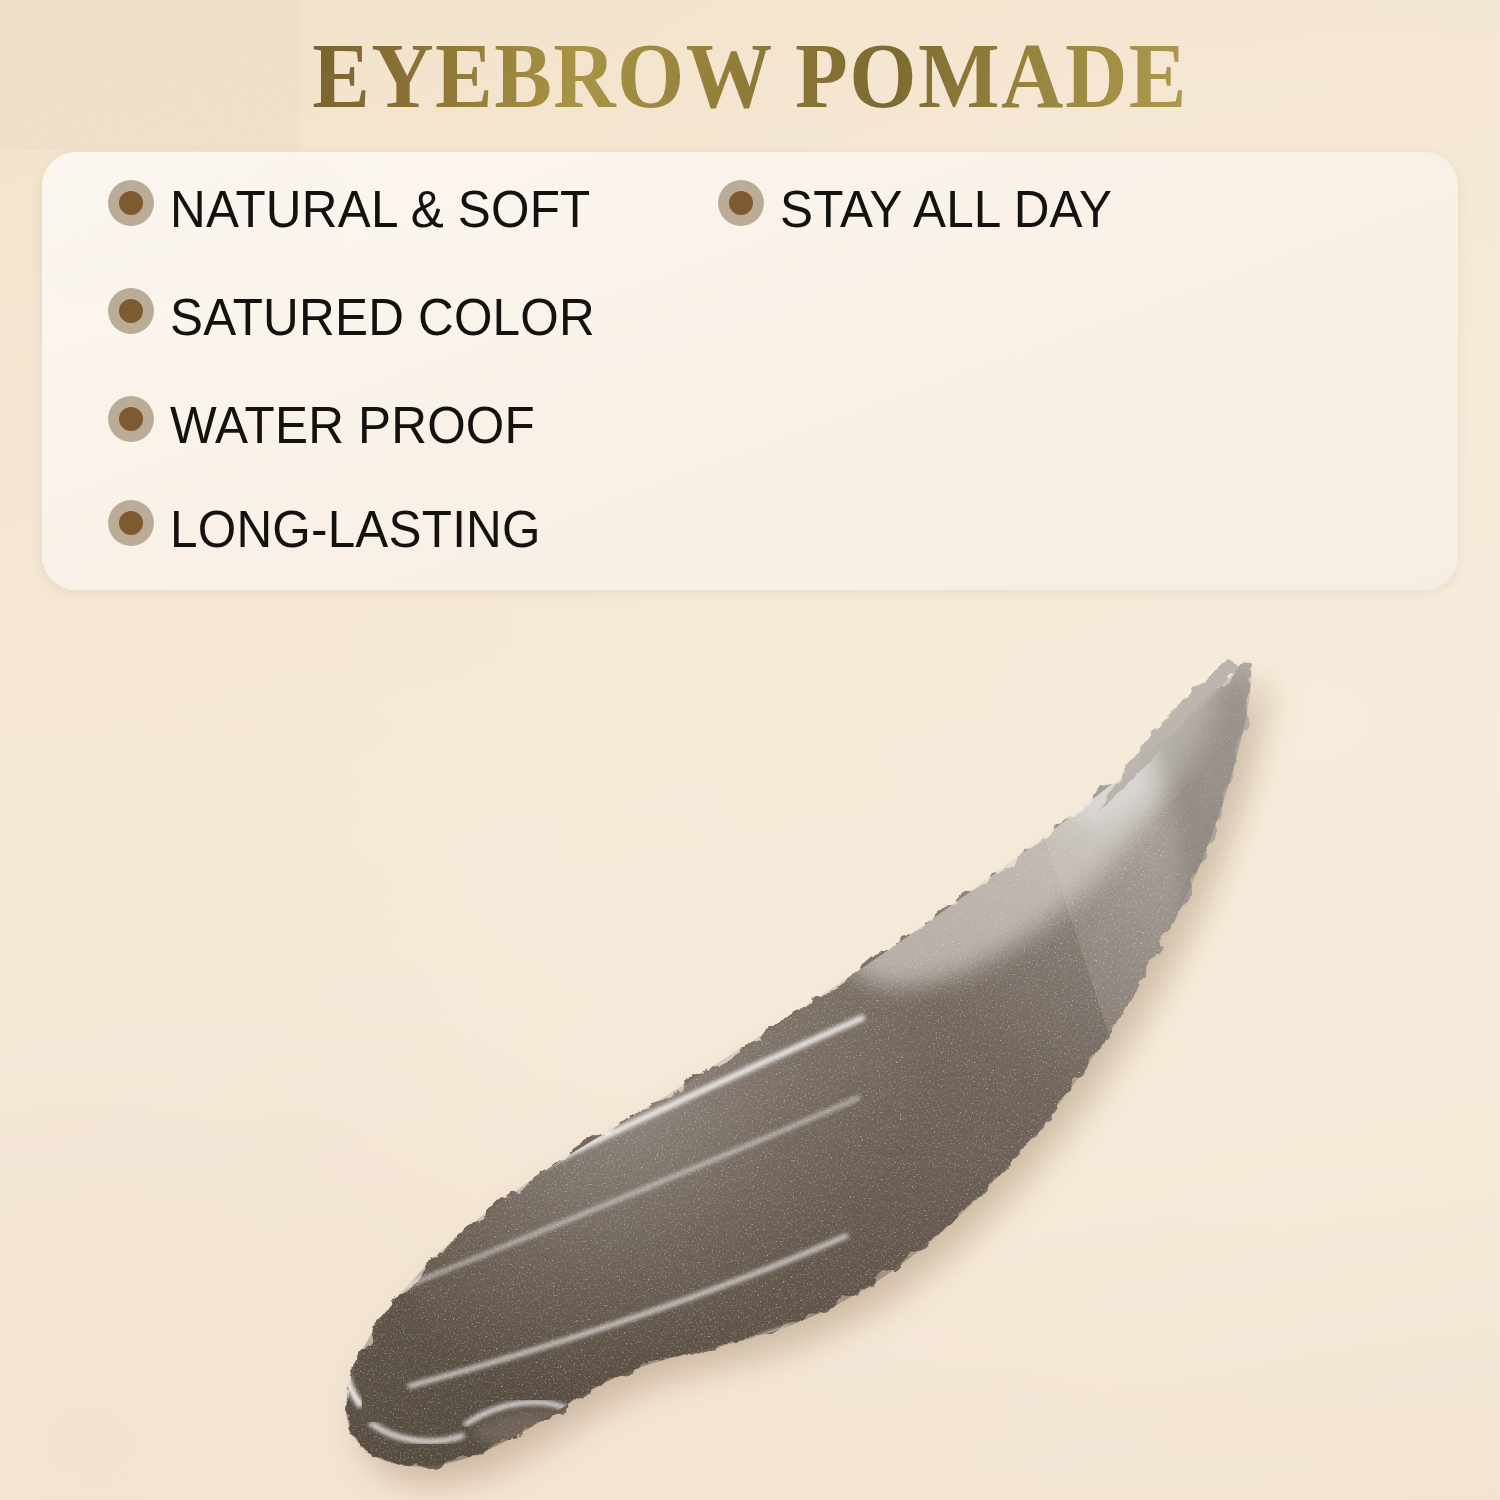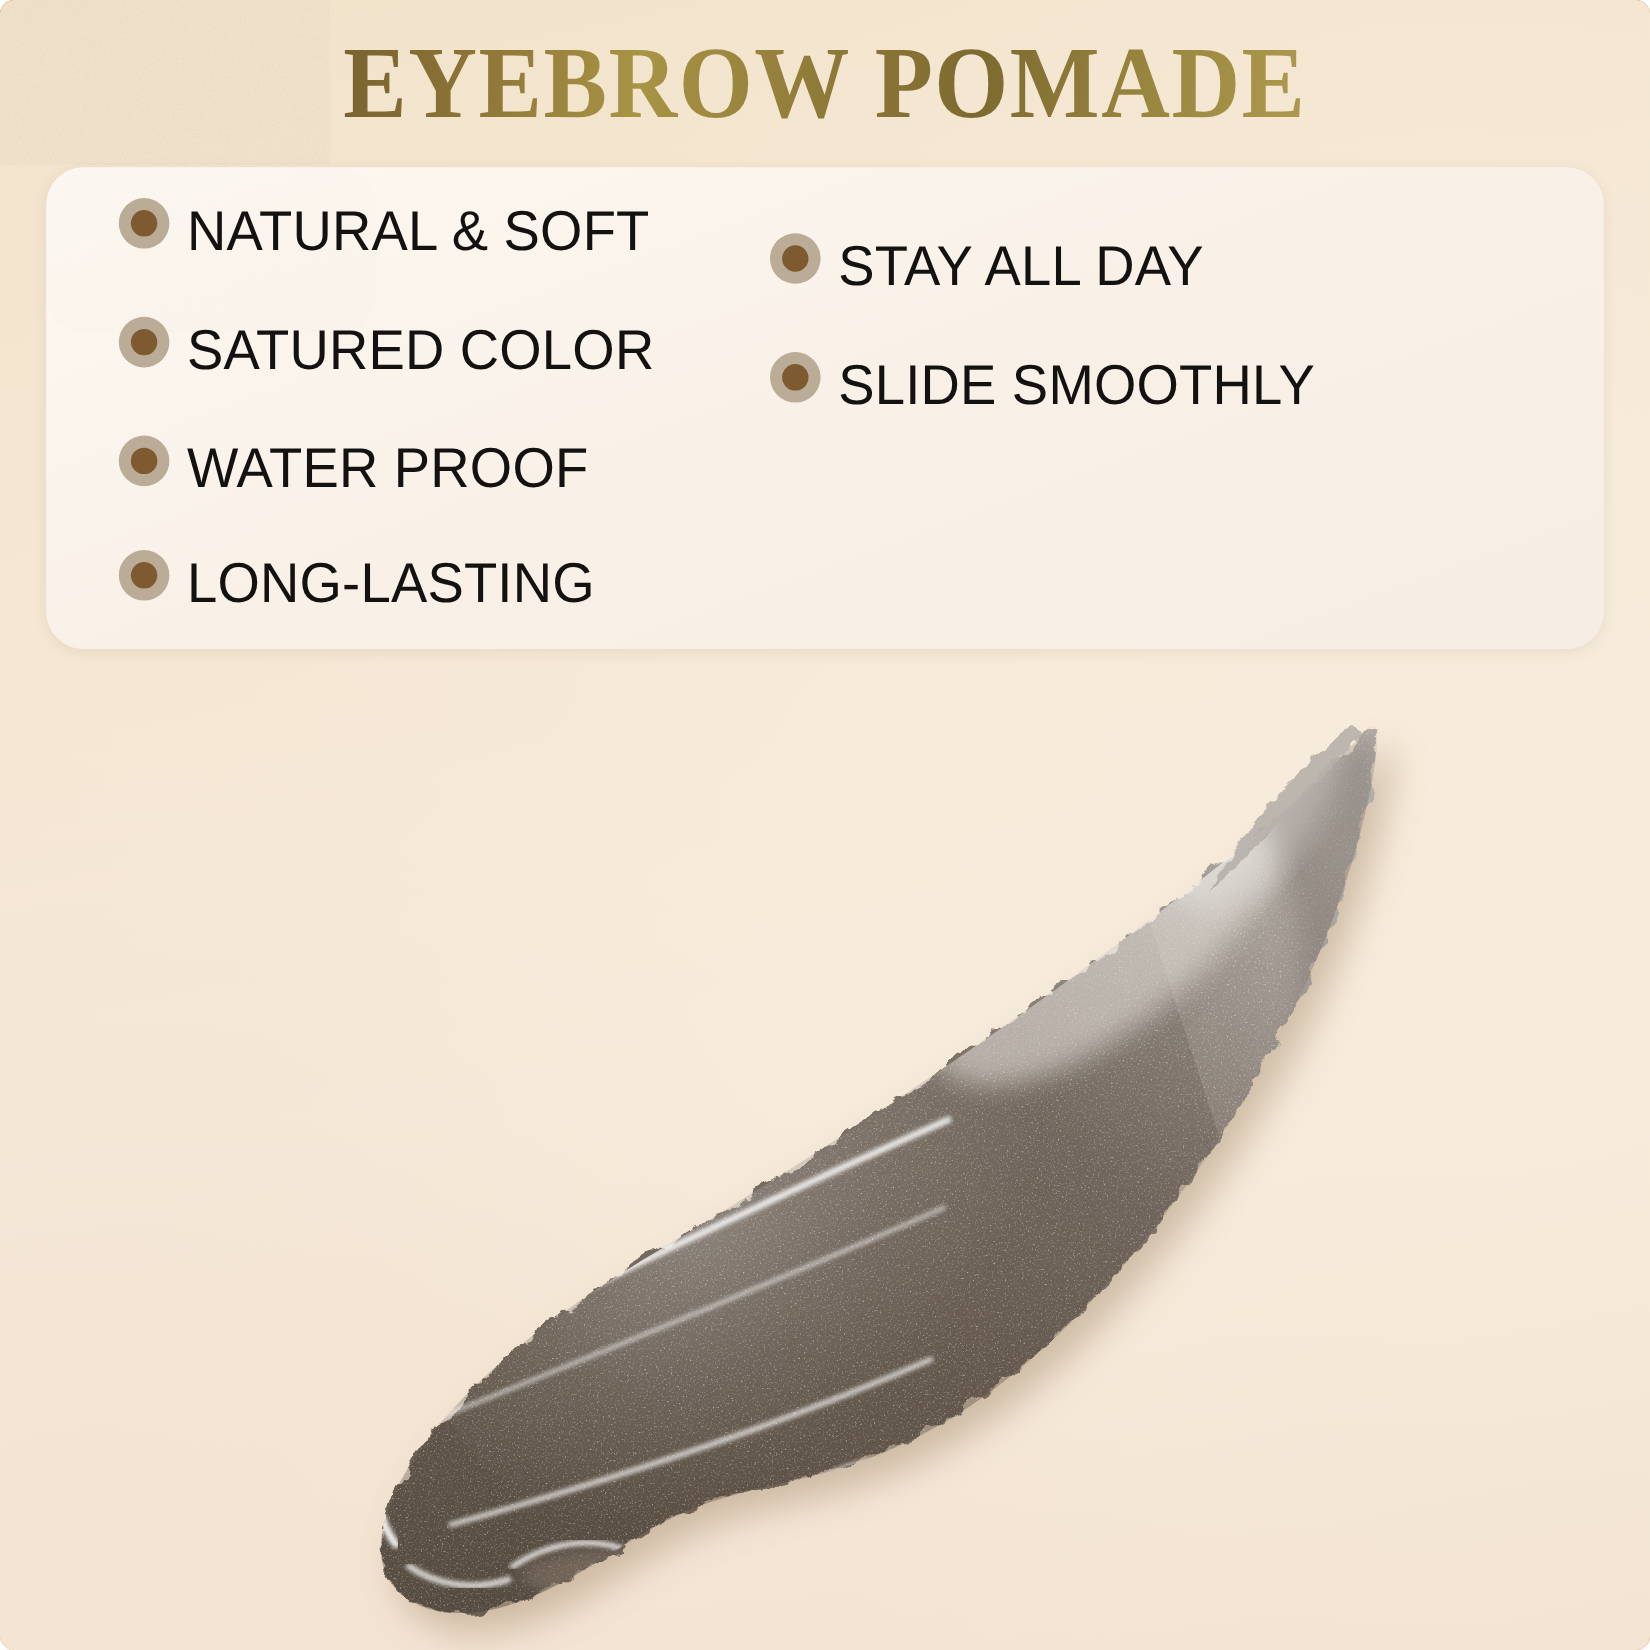--- a/index.html
+++ b/index.html
@@ -7,21 +7,20 @@
     padding: 0;
     background: #ffffff;
   }
   #page {
     position: relative;
     width: 1500px;
     height: 1500px;
     overflow: hidden;
     font-family: "Liberation Sans", sans-serif;
     background: #a16207;
-    border-radius: 13px;
   }
 
   
   .bg-base {
     position: absolute;
     inset: 0;
     background:
       radial-gradient(120% 95% at 88% 48%, #f7ecdb 0%, rgba(247,236,219,0) 62%),
       radial-gradient(115% 90% at 6% 96%, #f3e3d2 0%, rgba(243,227,210,0) 58%),
       linear-gradient(168deg, #f2e3cb 0%, #f5e7d3 34%, #f6ebdb 62%, #f2e2d1 100%);
@@ -94,21 +93,21 @@
     position: absolute;
     inset: 0;
   }
   .feat-row {
     position: absolute;
     display: flex;
     align-items: flex-start;
     height: 62px;
   }
   .feat-row.col-l { left: 66px; }
-  .feat-row.col-r { left: 658px; margin-top: 32px; }
+  .feat-row.col-r { left: 676px; }
 
   .bullet {
     width: 46px;
     height: 46px;
     border-radius: 50%;
     background: #bbac97;
     display: flex;
     align-items: center;
     justify-content: center;
     flex: 0 0 auto;
@@ -214,26 +213,20 @@
           </span>
         <span class="feat-label">LONG-LASTING</span>
       </div>
 
       <div class="feat-row col-r" style="top:28px">
         <span class="bullet">
             <i></i>
           </span>
         <span class="feat-label">STAY ALL DAY</span>
       </div>
-      <div class="feat-row col-r" style="top:136px">
-        <span class="bullet">
-            <i></i>
-          </span>
-        <span class="feat-label">SLIDE SMOOTHLY</span>
-      </div>
 
     </div>
   </div>
 
   <svg class="swatch" viewBox="0 0 1500 1500" xmlns="http://www.w3.org/2000/svg">
     <defs>
 
       <linearGradient id="bodyGrad" x1="0.18" y1="0.95" x2="0.88" y2="0.08">
         <stop offset="0%" stop-color="#6a5e52"></stop>
         <stop offset="18%" stop-color="#73665a"></stop>

